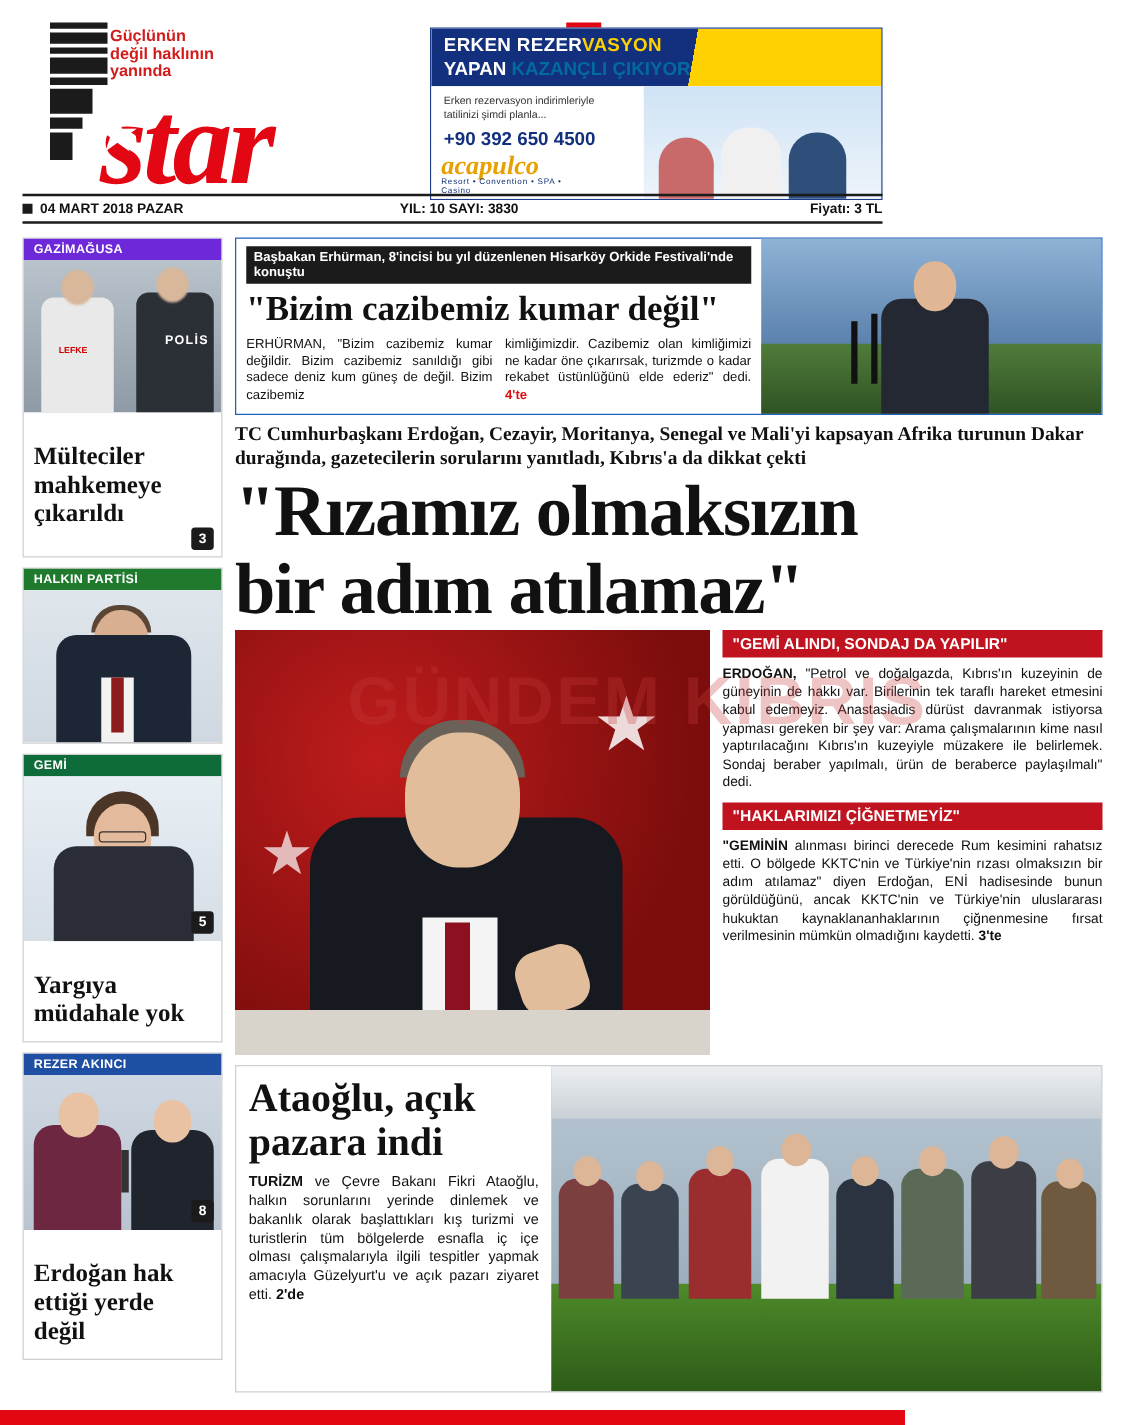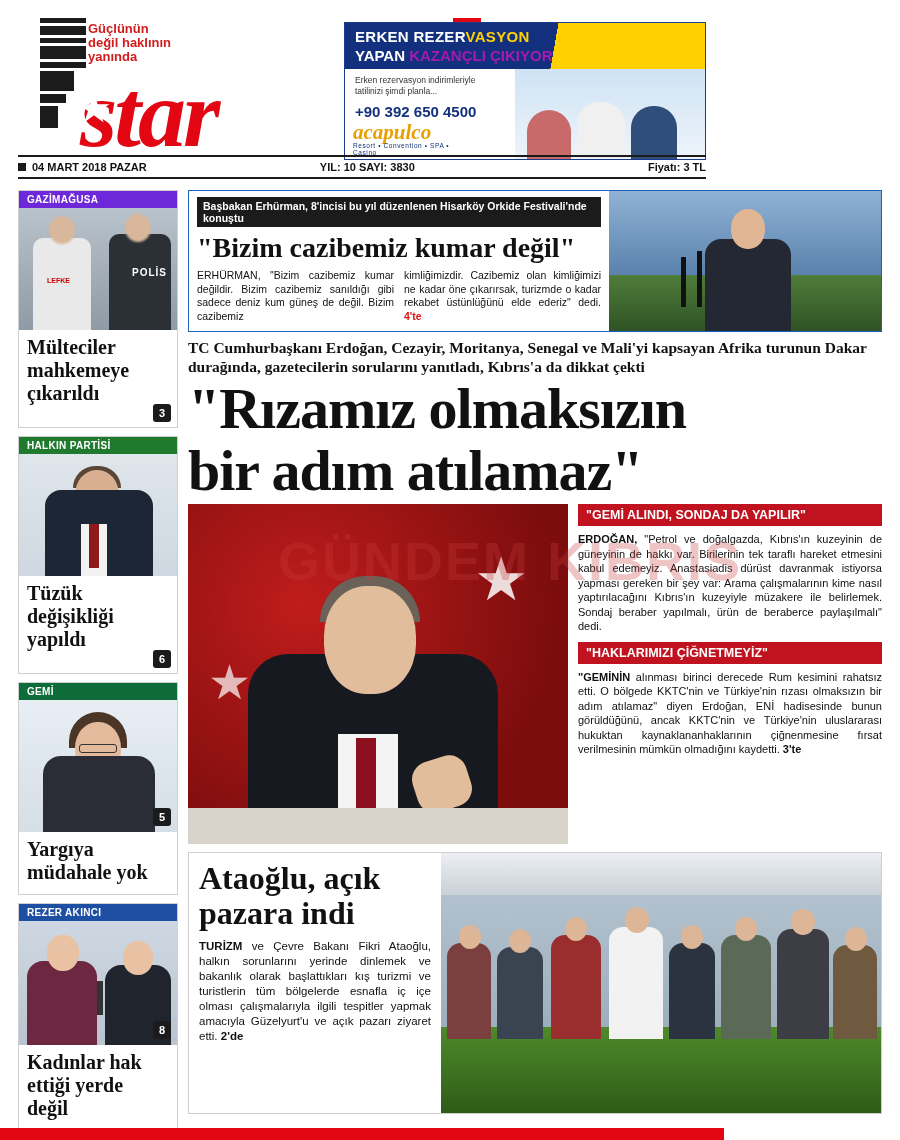--- a/index.html
+++ b/index.html
@@ -47,21 +47,21 @@
     font-size:13px; font-weight:bold; letter-spacing:2px; color:#1b1b1b;
   }
 
   
   .ad-box { position:absolute; right:18px; top:22px; width:362px; height:138px; border:1px solid #1b3c8c; background:#fff; overflow:hidden; }
   .ad-top { position:relative; height:46px; background:#ffffff; }
   .ad-band { position:absolute; inset:0; background:linear-gradient(100deg,#12307d 0%, #12307d 58%, #ffd100 58%, #ffd100 100%); }
   .ad-l1 { position:absolute; left:10px; top:5px; font-size:15px; font-weight:bold; color:#fff; letter-spacing:.3px; }
   .ad-l1 em { font-style:normal; color:#ffd100; }
   .ad-l2 { position:absolute; left:10px; top:24px; font-size:15px; font-weight:bold; color:#fff; }
-  .ad-l2 em { font-style:normal; color:#a21caf; }
+  .ad-l2 em { font-style:normal; color:#0369a1; }
   .ad-body { position:relative; height:91px; background:#fff; }
   .ad-small { position:absolute; left:10px; top:6px; width:150px; font-size:8.5px; line-height:11px; color:#333; }
   .ad-phone { position:absolute; left:10px; top:34px; font-size:15px; font-weight:bold; color:#12307d; }
   .ad-people { position:absolute; right:0; top:0; width:190px; height:91px;
     background:
       radial-gradient(circle at 22% 70%, #e8c9a0 0 14px, transparent 15px),
       radial-gradient(circle at 48% 62%, #f0d5b0 0 16px, transparent 17px),
       radial-gradient(circle at 74% 66%, #d9b894 0 13px, transparent 14px),
       linear-gradient(#cfe3f5,#eef4fa);
   }
@@ -85,21 +85,21 @@
   .right-col { flex:1; }
 
   
   .card { margin-bottom:8px; border:1px solid #cfcfcf; position:relative; }
   .card-tag { color:#fff; font-size:10px; font-weight:bold; padding:3px 8px; letter-spacing:.3px; }
   .tag-orange { background:#6d28d9; }
   .tag-green  { background:#1f7a2e; }
   .tag-dkgreen{ background:#0e6b3a; }
   .tag-blue   { background:#1f4fa3; }
   .card-photo { height:122px; position:relative; overflow:hidden; }
-  .card-title { padding:6px 8px 22px 8px; font-family:"Liberation Serif", serif; font-weight:bold; font-size:20px; line-height:23px; }
+  .card-title { padding:24px 8px 22px 8px; font-family:"Liberation Serif", serif; font-weight:bold; font-size:20px; line-height:23px; }
   .pagenum { position:absolute; right:6px; bottom:5px; width:18px; height:18px; border-radius:3px; background:#1b1b1b; color:#fff; font-size:11px; font-weight:bold; display:flex; align-items:center; justify-content:center; font-family:"Liberation Sans",sans-serif; }
 
   
   .ph { position:absolute; inset:0; }
   .ph-gazi { background:linear-gradient(#b9c3cc,#8e9aa5); }
   .ph-gazi .man1 { position:absolute; left:14px; bottom:0; width:58px; height:92px; background:#e9e9e9; border-radius:10px 10px 0 0; }
   .ph-gazi .man1 .head { position:absolute; left:16px; top:-22px; width:26px; height:28px; border-radius:50%; background:#d8b79a; filter:blur(1px); }
   .ph-gazi .man2 { position:absolute; right:6px; bottom:0; width:62px; height:96px; background:#2b2f36; border-radius:10px 10px 0 0; }
   .ph-gazi .man2 .head { position:absolute; left:16px; top:-20px; width:26px; height:28px; border-radius:50%; background:#d8b79a; filter:blur(1px); }
   .ph-gazi .polis { position:absolute; right:10px; bottom:52px; font-size:10px; font-weight:bold; color:#fff; letter-spacing:1px; }
@@ -274,25 +274,20 @@
           <div class="card-tag tag-green">HALKIN PARTİSİ</div>
           <div class="card-photo">
             <div class="ph ph-halk">
               <div class="hair"></div>
                 <div class="head"></div>
               <div class="suit"></div>
                 <div class="shirt"></div>
                 <div class="tie"></div>
             </div>
           </div>
-          <div class="card-title">
-            <div>Tüzük değişikliği</div>
-            <div>yapıldı</div>
-            <div class="pagenum">6</div>
-          </div>
         </div>
 
         <div class="card">
           <div class="card-tag tag-dkgreen">GEMİ</div>
           <div class="card-photo" style="height:132px;">
             <div class="ph ph-sefik">
               <div class="hair"></div>
                 <div class="head"></div>
                 <div class="glass"></div>
               <div class="jacket"></div>
@@ -313,21 +308,21 @@
                   <div class="head"></div>
                 </div>
               <div class="w2">
                   <div class="head"></div>
                 </div>
               <div class="mic"></div>
             </div>
             <div class="pagenum" style="right:6px; bottom:6px;">8</div>
           </div>
           <div class="card-title" style="padding-bottom:10px;">
-            <div>Kadınlar hak</div>
+            <div>Erdoğan hak</div>
             <div>ettiği yerde değil</div>
           </div>
         </div>
 
       </div>
 
       <div class="right-col">
 
         <div class="top-box">
           <div class="top-left">

